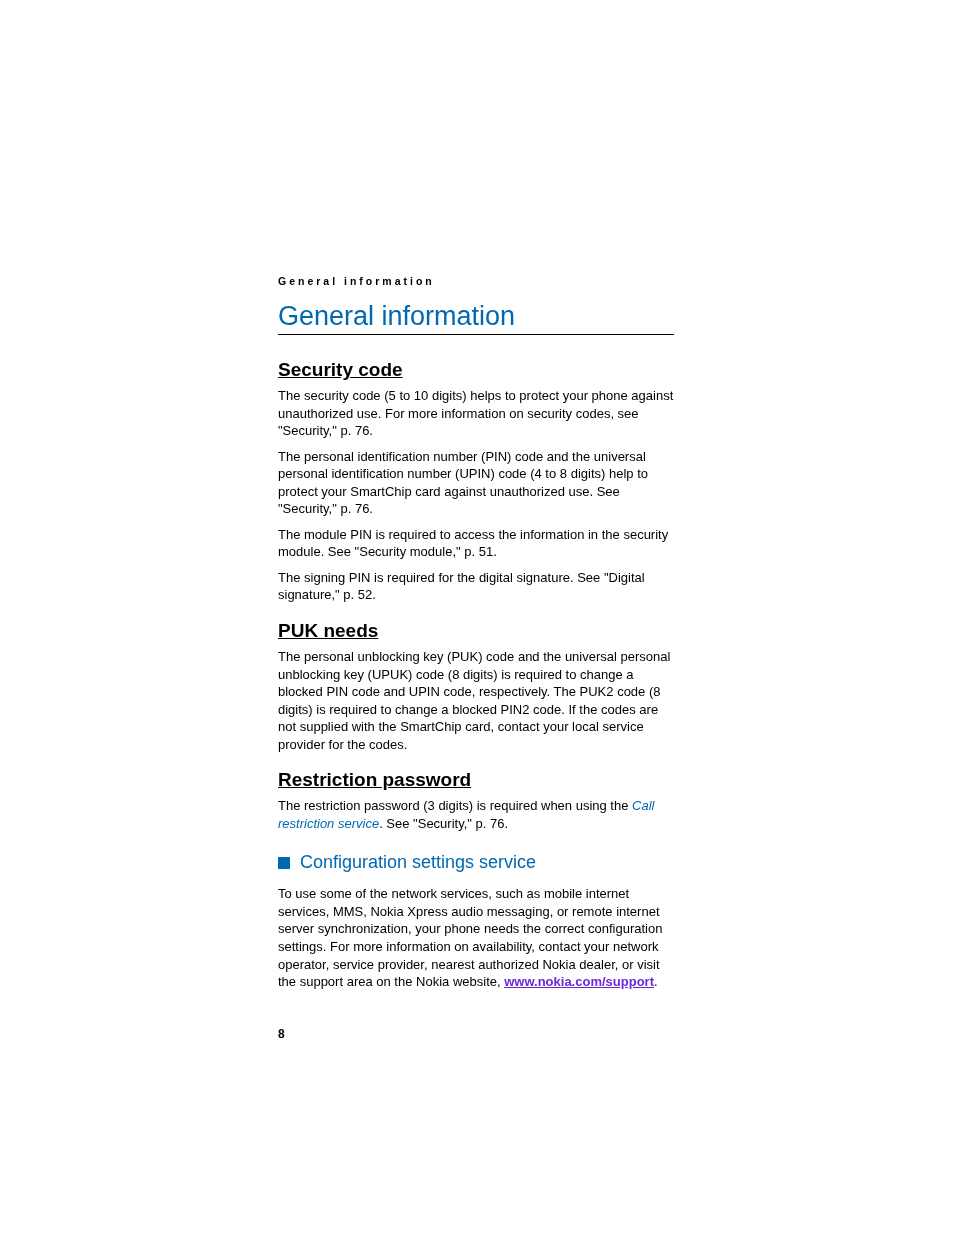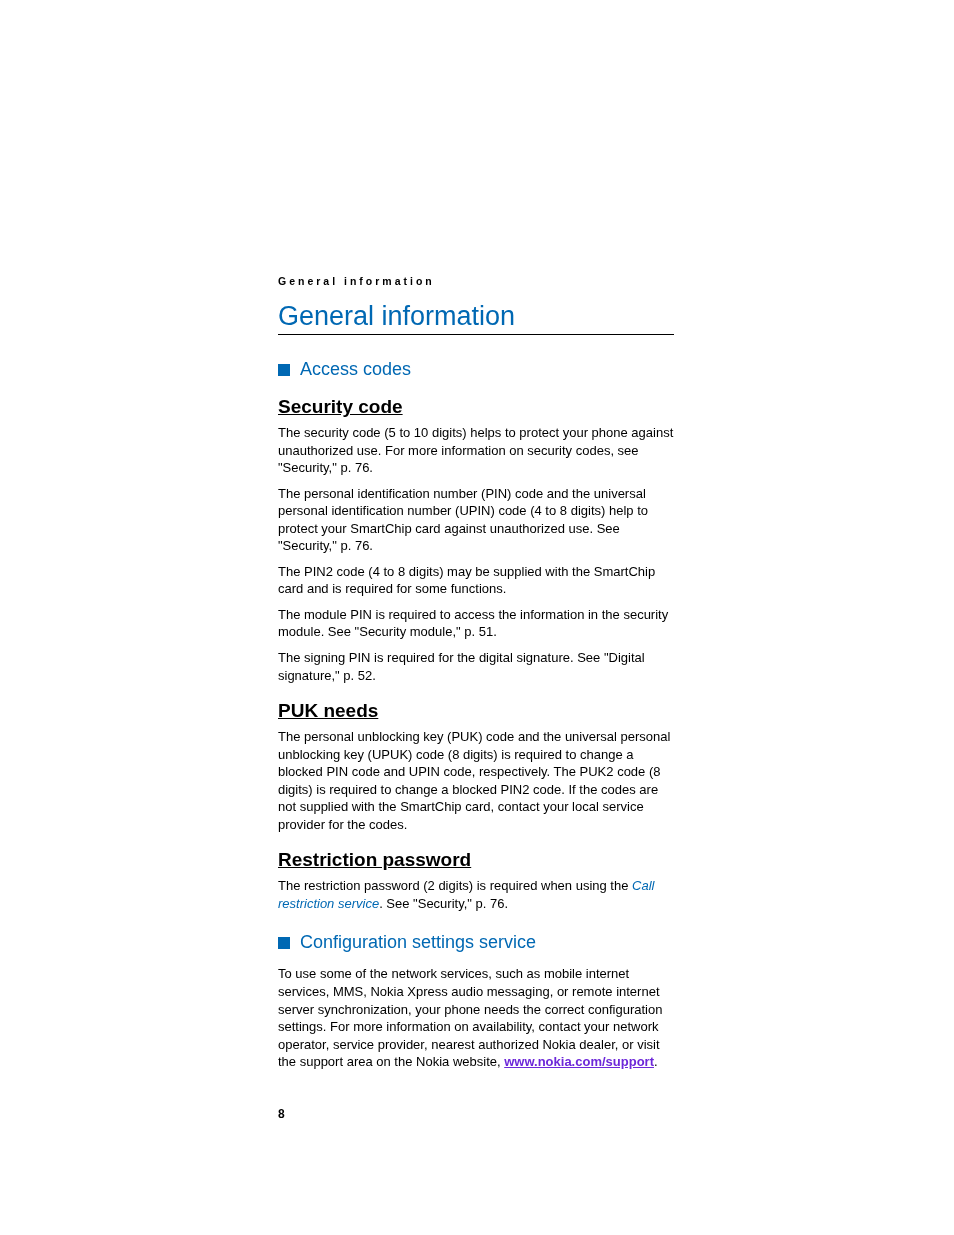--- a/index.html
+++ b/index.html
@@ -77,39 +77,34 @@
 </style>
 </head>
 <body>
 
 <div class="page">
 
   <div class="running-header">General information</div>
 
   <div class="chapter-title">General information</div>
 
-  <div class="section-head">
-    <div class="bullet"></div>
-    <div class="label">Access codes</div>
-  </div>
 
   <div class="subhead">Security code</div>
   <div class="body-text">The security code (5 to 10 digits) helps to protect your phone against unauthorized use. For more information on security codes, see "Security," p. 76.</div>
 
   <div class="body-text">The personal identification number (PIN) code and the universal personal identification number (UPIN) code (4 to 8 digits) help to protect your SmartChip card against unauthorized use. See "Security," p. 76.</div>
-  <div class="body-text">The PIN2 code (4 to 8 digits) may be supplied with the SmartChip card and is required for some functions.</div>
   <div class="body-text">The module PIN is required to access the information in the security module. See "Security module," p. 51.</div>
   <div class="body-text">The signing PIN is required for the digital signature. See "Digital signature," p. 52.</div>
 
   <div class="subhead">PUK needs</div>
   <div class="body-text">The personal unblocking key (PUK) code and the universal personal unblocking key (UPUK) code (8 digits) is required to change a blocked PIN code and UPIN code, respectively. The PUK2 code (8 digits) is required to change a blocked PIN2 code. If the codes are not supplied with the SmartChip card, contact your local service provider for the codes.</div>
 
   <div class="subhead">Restriction password</div>
   <div class="body-text">
-    <span>The restriction password (2 digits) is required when using the </span><a class="inline-link">Call restriction service</a><span>. See "Security," p. 76.</span>
+    <span>The restriction password (3 digits) is required when using the </span><a class="inline-link">Call restriction service</a><span>. See "Security," p. 76.</span>
   </div>
 
   <div class="section-head">
     <div class="bullet"></div>
     <div class="label">Configuration settings service</div>
   </div>
   <div class="body-text">
     <span>To use some of the network services, such as mobile internet services, MMS, Nokia Xpress audio messaging, or remote internet server synchronization, your phone needs the correct configuration settings. For more information on availability, contact your network operator, service provider, nearest authorized Nokia dealer, or visit the support area on the Nokia website, </span><a class="inline-link-url">www.nokia.com/support</a><span>.</span>
   </div>
 

